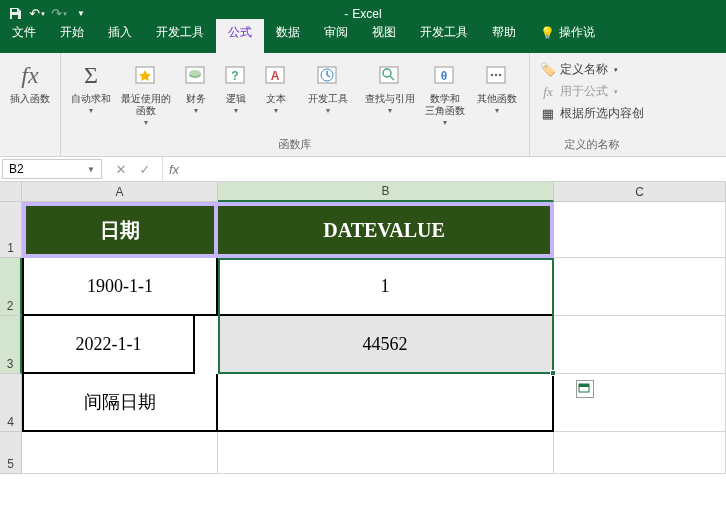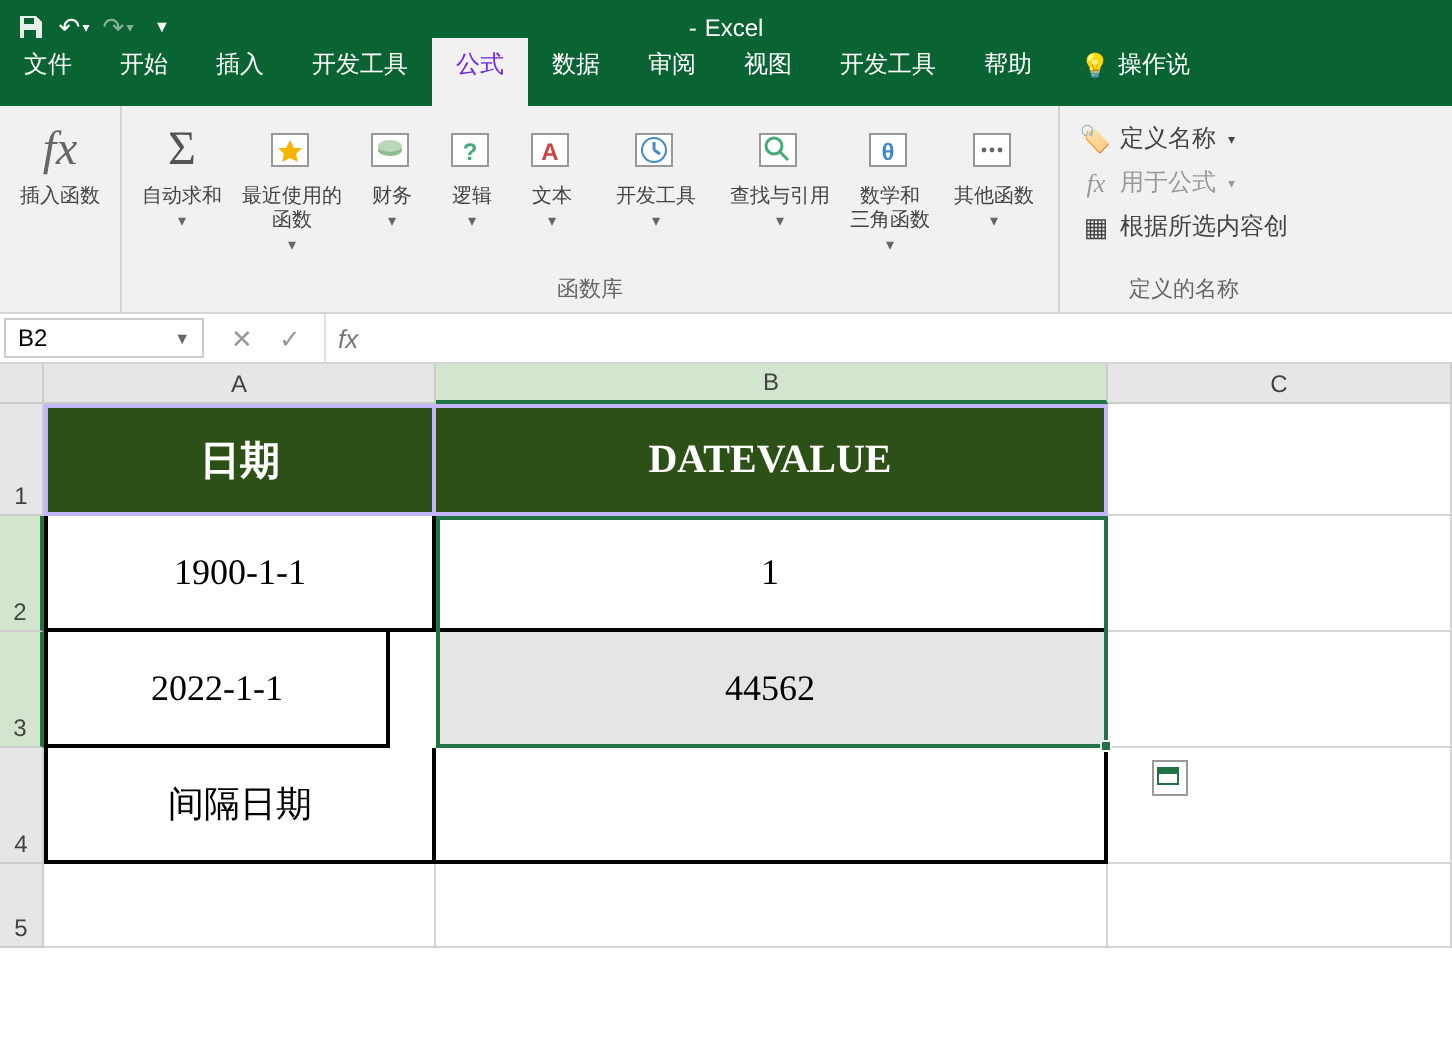--- a/index.html
+++ b/index.html
@@ -31,21 +31,21 @@
 .sheet{position:relative;background:#fff}
 .corner{position:absolute;left:0;top:0;width:22px;height:20px;background:#e6e6e6;border-right:1px solid #ccc;border-bottom:1px solid #ccc}
 .col-hdrs{position:absolute;left:22px;top:0;height:20px;display:flex}
 .col-hdr{background:#e6e6e6;border-right:1px solid #ccc;border-bottom:1px solid #ccc;display:flex;align-items:center;justify-content:center;font-size:12px;color:#444}
 .col-hdr.sel{background:#d3e5cf;border-bottom:2px solid #217346}
 .row-hdrs{position:absolute;left:0;top:20px;width:22px}
 .row-hdr{background:#e6e6e6;border-right:1px solid #ccc;border-bottom:1px solid #ccc;display:flex;align-items:flex-end;justify-content:center;font-size:12px;color:#444;padding-bottom:2px}
 .row-hdr.sel{background:#d3e5cf;border-right:2px solid #217346}
 .cells{position:absolute;left:22px;top:20px}
 .cell{position:absolute;border-right:1px solid #d4d4d4;border-bottom:1px solid #d4d4d4;display:flex;align-items:center;justify-content:center;font-size:18px;font-family:"SimSun","Microsoft YaHei"}
-.hdr-cell{background:#2d5016;color:#fff;font-weight:bold;border:2px solid #c4b5fd}
+.hdr-cell{background:#2d5016;color:#fff;font-weight:bold;border:4px solid #c4b5fd}
 .data-cell{background:#fff;border:2px solid #000}
 .sel-range{position:absolute;border:2px solid #217346;pointer-events:none}
 .fill-handle{position:absolute;width:6px;height:6px;background:#217346;border:1px solid #fff}
 .autofill-icon{position:absolute;width:18px;height:18px;border:1px solid #999;background:#fff;display:flex;align-items:center;justify-content:center;font-size:10px;color:#217346}
 svg{display:block}
 </style>
 </head>
 <body>
 
 <div class="title-bar">

